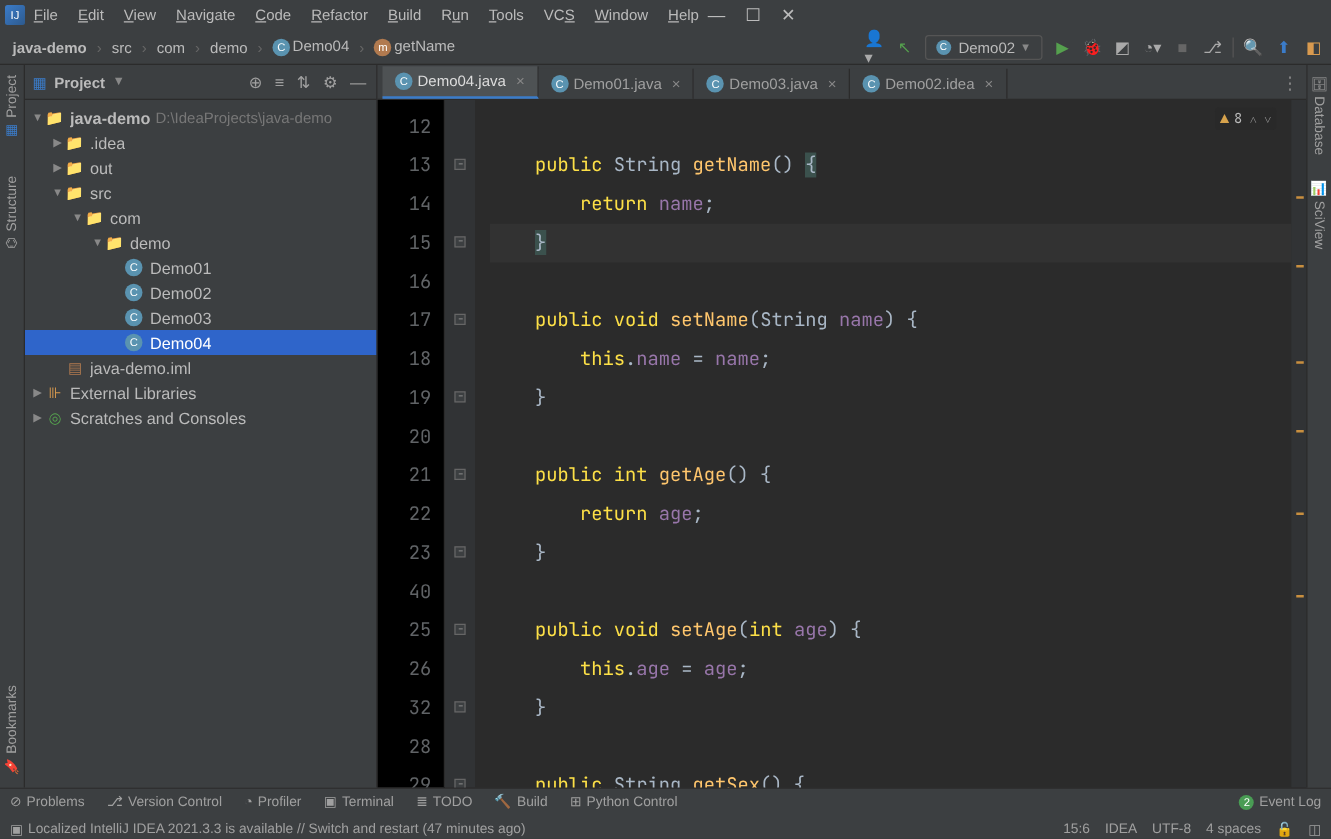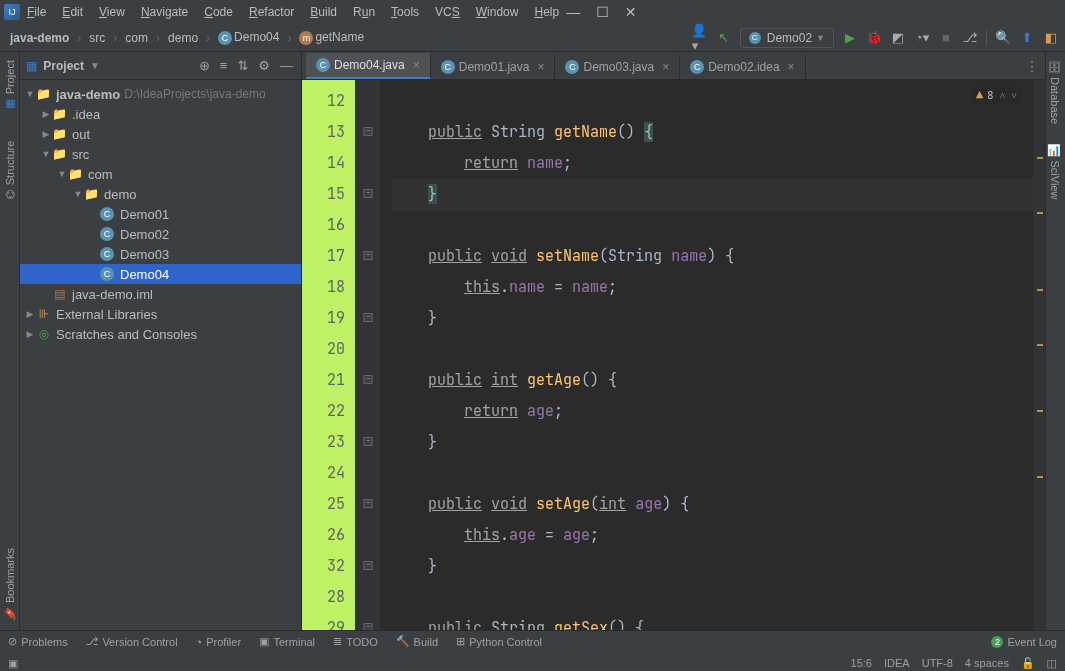--- a/index.html
+++ b/index.html
@@ -147,37 +147,37 @@
 }
 .editor-tab .close-x { color: #888; font-size: 12px; margin-left: 4px; }
 .editor-tabs .more { position: absolute; right: 6px; top: 6px; color: #888; font-size: 14px; }
 
 .editor-body {
   flex: 1; display: flex; background: #2b2b2b;
   font-family: "Consolas","JetBrains Mono", monospace;
   font-size: 15px; position: relative; overflow: hidden;
 }
 .gutter-numbers {
-  width: 54px; background: #bef264; text-align: right;
+  width: 54px; background: #000000; text-align: right;
   padding: 6px 10px 6px 4px; color: #606366; line-height: 31px;
   border-right: 1px solid #2b2b2b;
 }
 .gutter-fold {
   width: 24px; background: #313335;
   position: relative;
 }
 .fold-mark {
   position: absolute; left: 50%; transform: translateX(-50%);
   width: 9px; height: 9px; border: 1px solid #666; background: #3c3f41;
 }
 .fold-mark::before { content: "−"; position: absolute; top: -4px; left: 1px; font-size: 10px; color: #888; }
 .codearea { flex: 1; padding: 6px 0 6px 12px; line-height: 31px; white-space: pre; color: #a9b7c6; position: relative; }
 .code-line { height: 31px; }
 .code-line.caret-line { background: #323232; }
-.kw { color: #a3a3a3; text-decoration: underline; }
+.kw { color: #fde047; }
 .type { color: #a9b7c6; }
 .method-def { color: #ffc66d; }
 .field { color: #9876aa; }
 .brace-hl { background: #3b514d; }
 .right-strip { width: 12px; background: #313335; position: relative; }
 .warn-strip { position: absolute; right: 2px; height: 2px; width: 6px; background: #c88f3f; }
 .warn-count {
   position: absolute; top: 6px; right: 24px;
   display: flex; align-items: center; gap: 4px;
   font-size: 11px; color: #bbb;
@@ -407,21 +407,21 @@
           <div>14</div>
           <div>15</div>
           <div>16</div>
           <div>17</div>
           <div>18</div>
           <div>19</div>
           <div>20</div>
           <div>21</div>
           <div>22</div>
           <div>23</div>
-          <div>24</div>
+          <div>40</div>
           <div>25</div>
           <div>26</div>
           <div>32</div>
           <div>28</div>
           <div>29</div>
         </div>
       <div class="gutter-fold" id="fold-gutter">
           <div class="fold-mark" style="top: 47px;"></div>
           <div class="fold-mark" style="top: 109px;"></div>
           <div class="fold-mark" style="top: 171px;"></div>
@@ -488,20 +488,21 @@
   <span class="spacer"></span>
   <span class="bitem">
       <span class="event-log-badge">2</span>
       <span>Event Log</span>
     </span>
 </div>
 
 <div class="status-bar">
   <span class="msg">
     <span>▣</span>
+    <span>Localized IntelliJ IDEA 2021.3.3 is available // Switch and restart (47 minutes ago)</span>
   </span>
   <span>15:6</span>
   <span>IDEA</span>
   <span>UTF-8</span>
   <span>4 spaces</span>
   <span>🔓</span>
   <span>◫</span>
 </div>
 
 </body></html>

